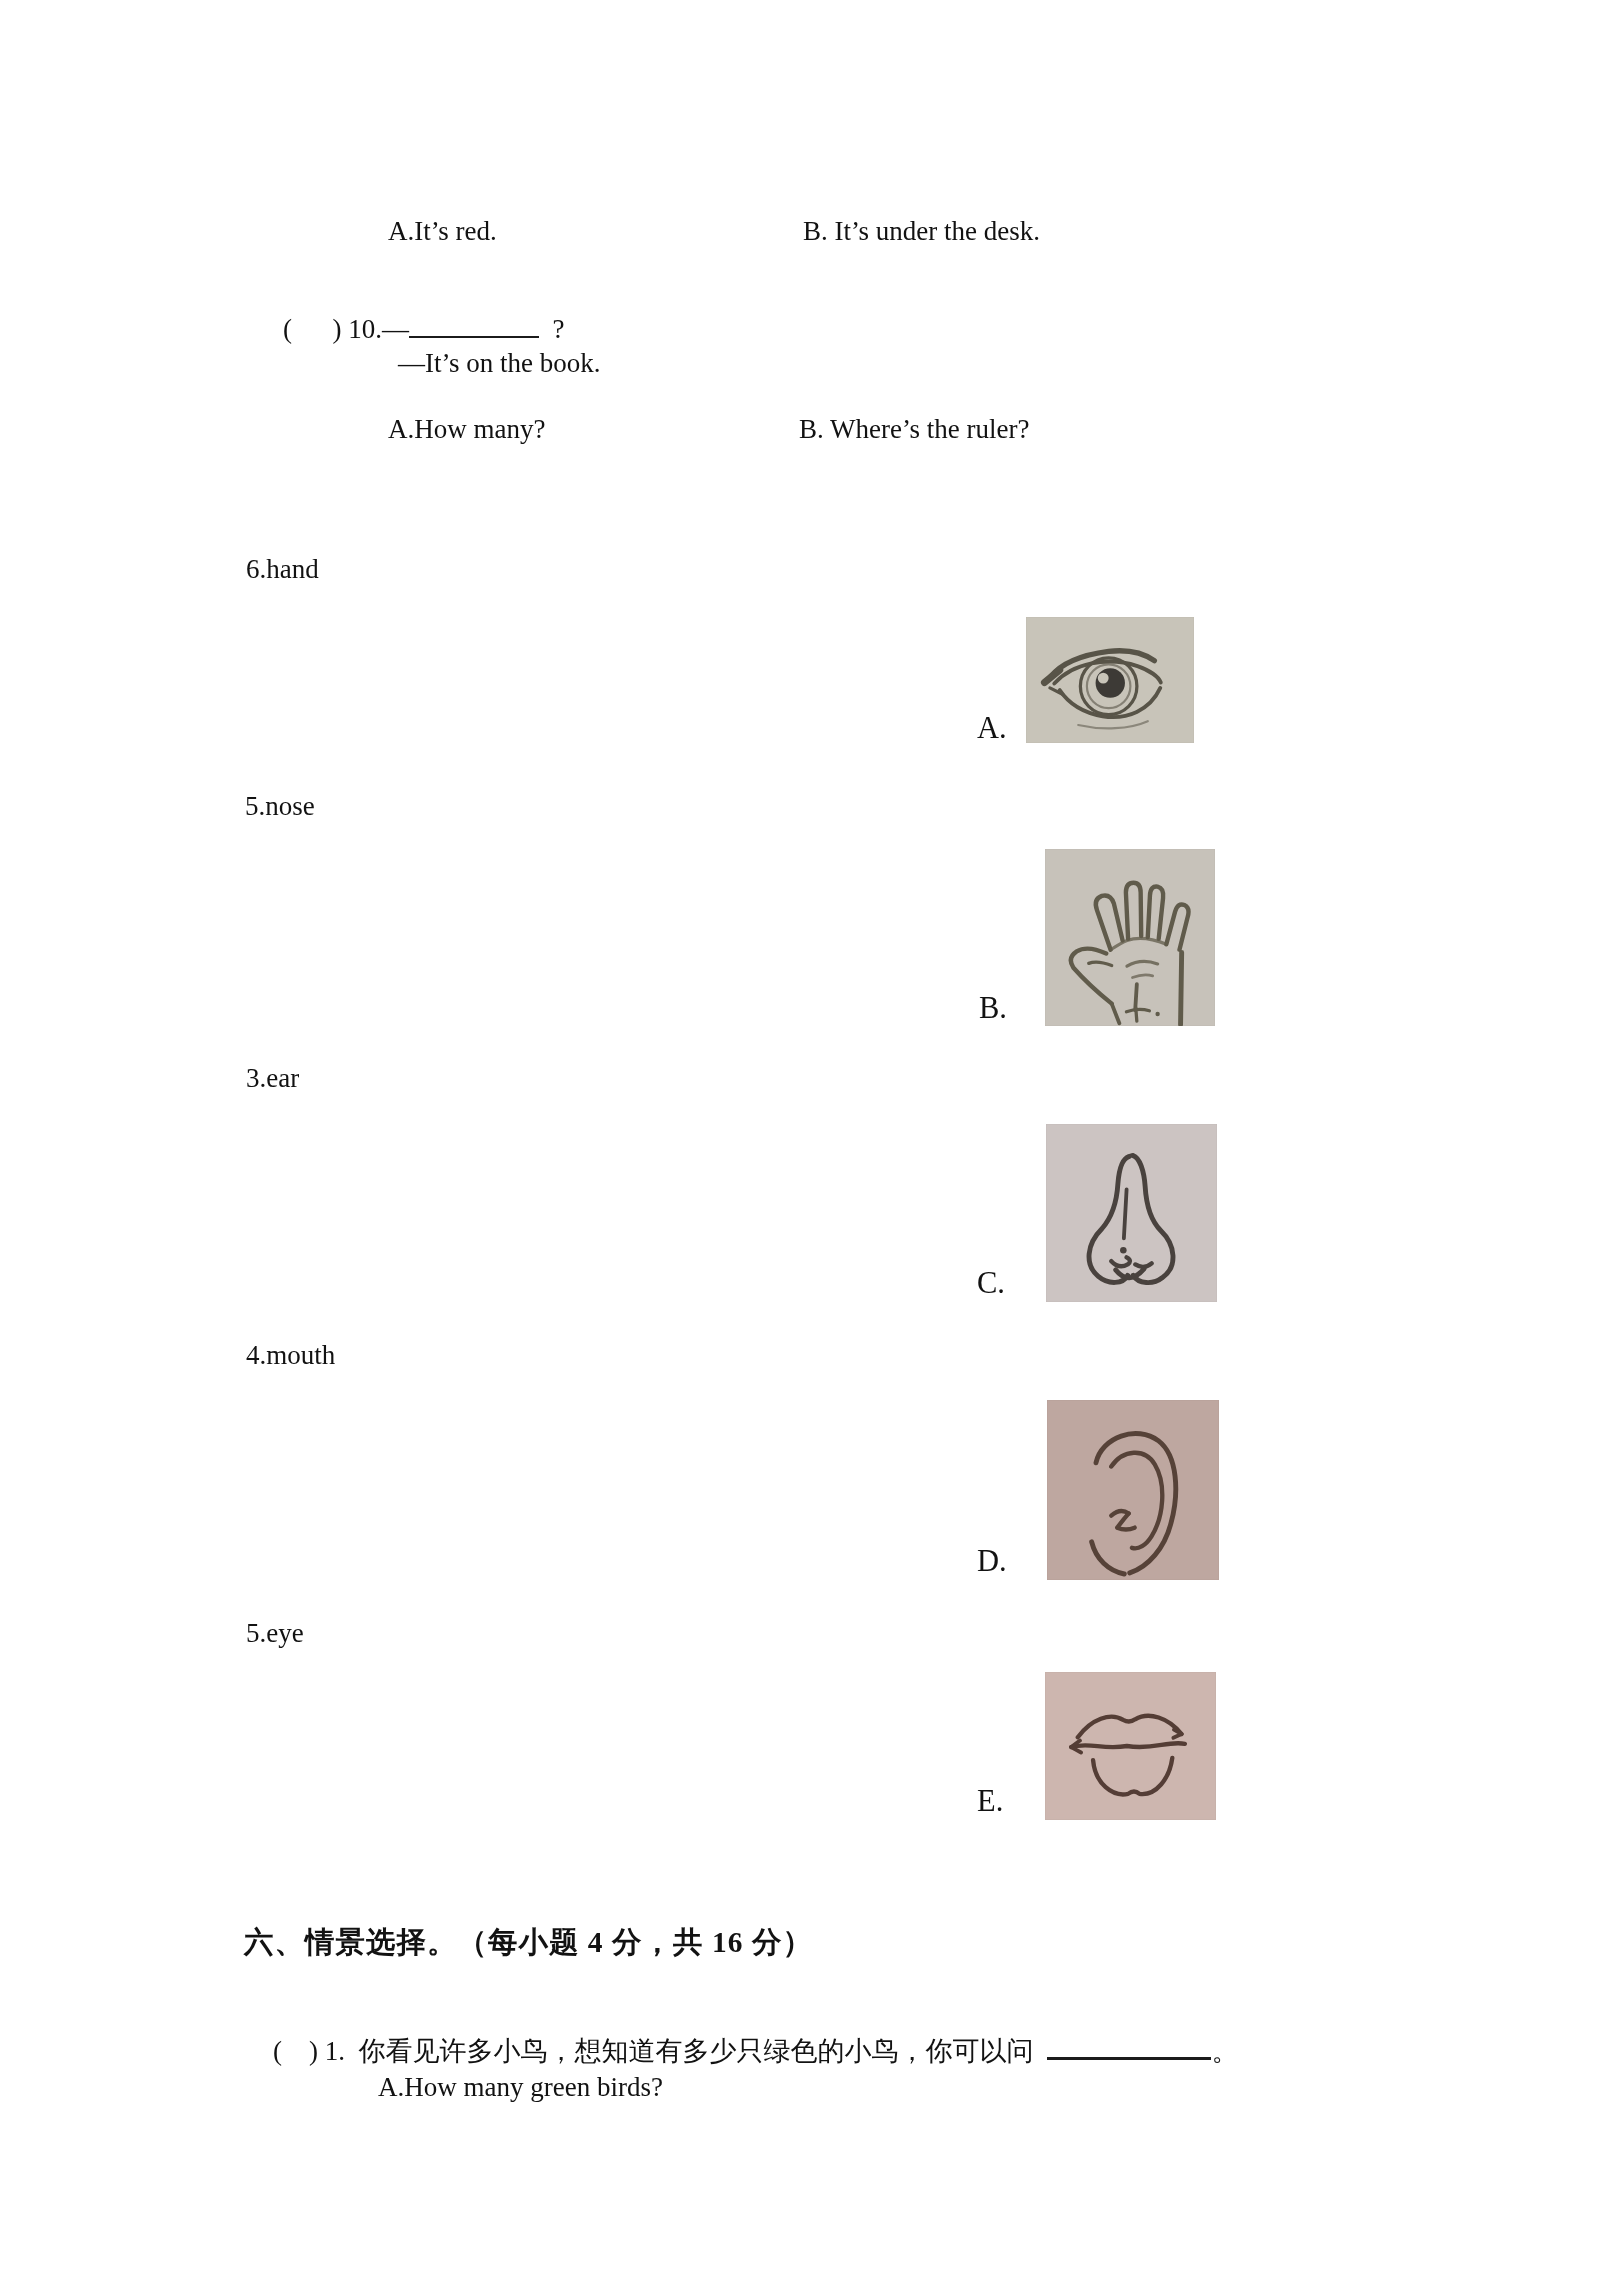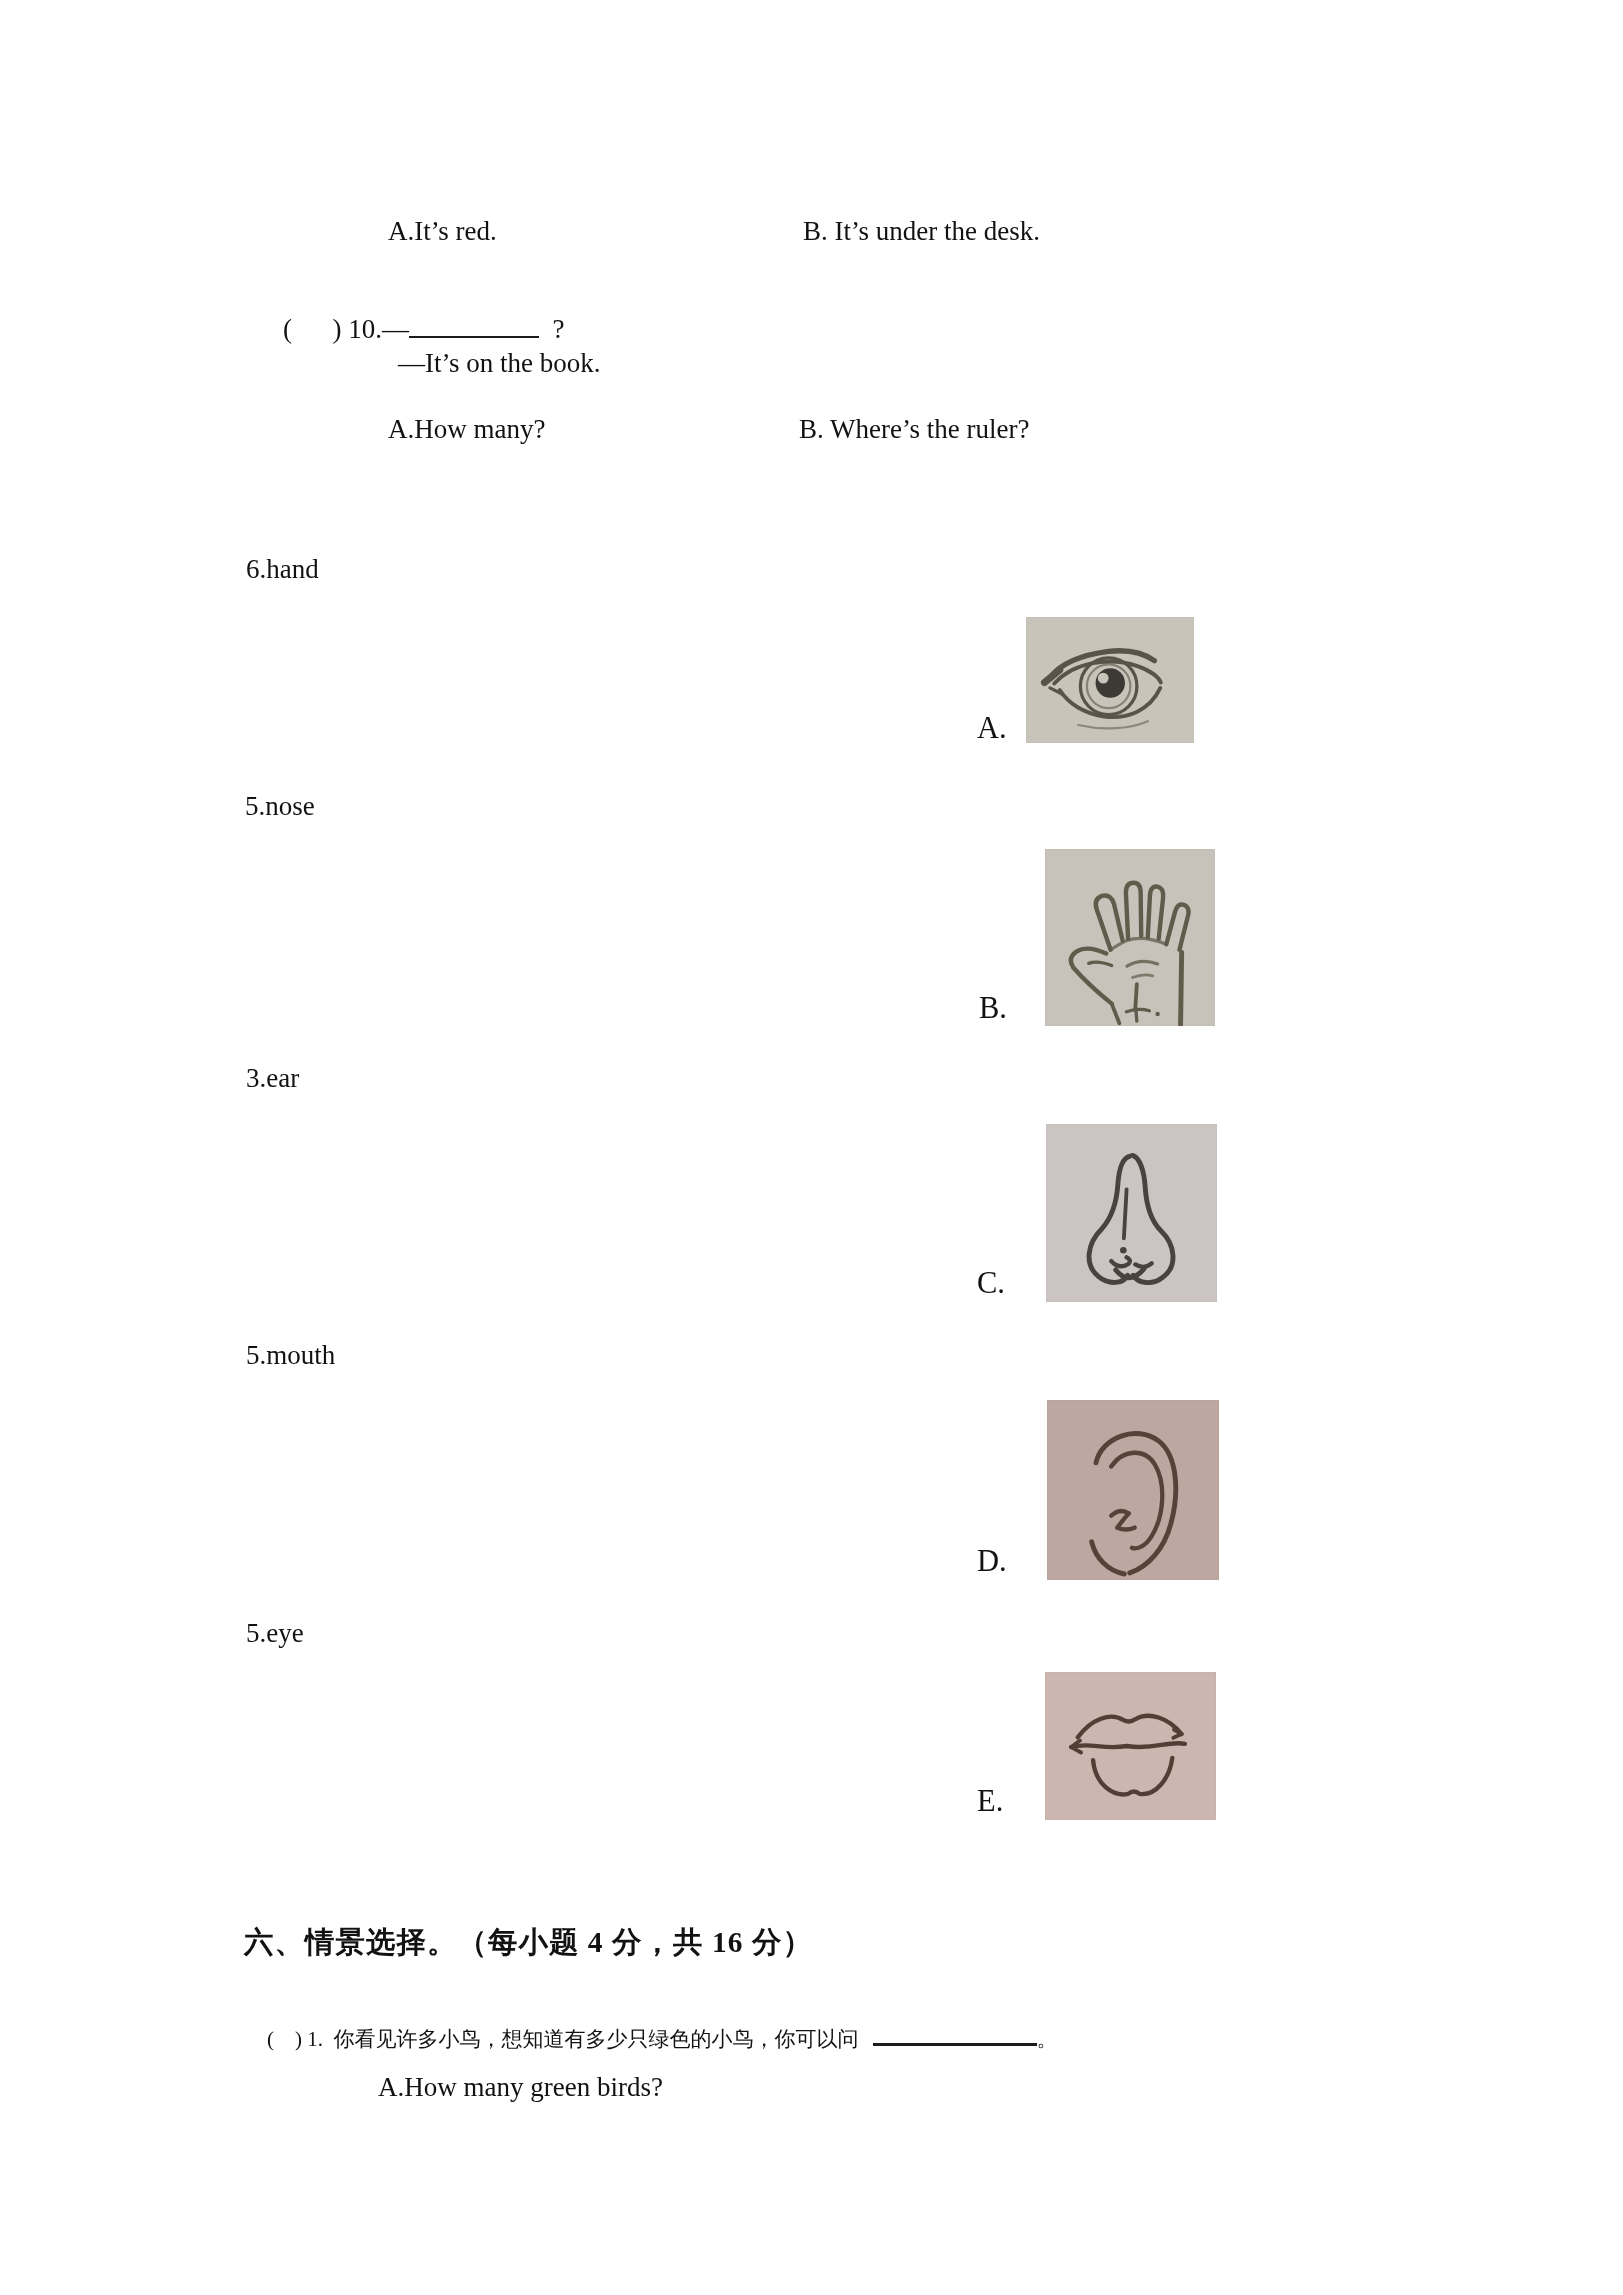--- a/index.html
+++ b/index.html
@@ -7,21 +7,21 @@
     position:relative;
     width:1623px;height:2295px;
     background:#ffffff;
     font-family:Liberation Serif, serif;
     color:#121212;
     overflow:hidden;
   }
   .abs{position:absolute;}
   .pre{white-space:pre;}
   .en{font-size:27px;line-height:1.2;}
-  .zh{font-size:21px;line-height:1.25;}
+  .zh{font-size:27px;line-height:1.25;}
   .zh-h{font-size:29.4px;line-height:1.25;font-weight:700;letter-spacing:1.1px;}
   .word{font-size:27px;line-height:1.2;}
   .letter{font-size:30.5px;line-height:1.1;}
   .blank{
     display:inline-block;
     height:1em;
     border-bottom:2.7px solid #1b1b1b;
     vertical-align:baseline;
   }
   .blank.q10{width:130px;}
@@ -43,21 +43,21 @@
 
   <div class="abs en" style="left:398px;top:347px">—It’s on the book.</div>
 
   <div class="abs en" style="left:388px;top:413px">A.How many?</div>
   <div class="abs en" style="left:799px;top:413px">B. Where’s the ruler?</div>
 
 
   <div class="abs word" style="left:246px;top:553px">6.hand</div>
   <div class="abs word" style="left:245px;top:790px">5.nose</div>
   <div class="abs word" style="left:246px;top:1062px">3.ear</div>
-  <div class="abs word" style="left:246px;top:1339px">5.mouth</div>
+  <div class="abs word" style="left:246px;top:1339px">4.mouth</div>
   <div class="abs word" style="left:246px;top:1617px">5.eye</div>
 
   <div class="abs letter" style="left:977px;top:712px">A.</div>
   <div class="abs letter" style="left:979px;top:992px">B.</div>
   <div class="abs letter" style="left:977px;top:1267px">C.</div>
   <div class="abs letter" style="left:977px;top:1545px">D.</div>
   <div class="abs letter" style="left:977px;top:1785px">E.</div>
 
   <div class="imgbox" style="left:1026px;top:617px;width:168px;height:126px;background:#c8c4b9">
     <svg viewBox="0 0 309 231" preserveAspectRatio="none">

